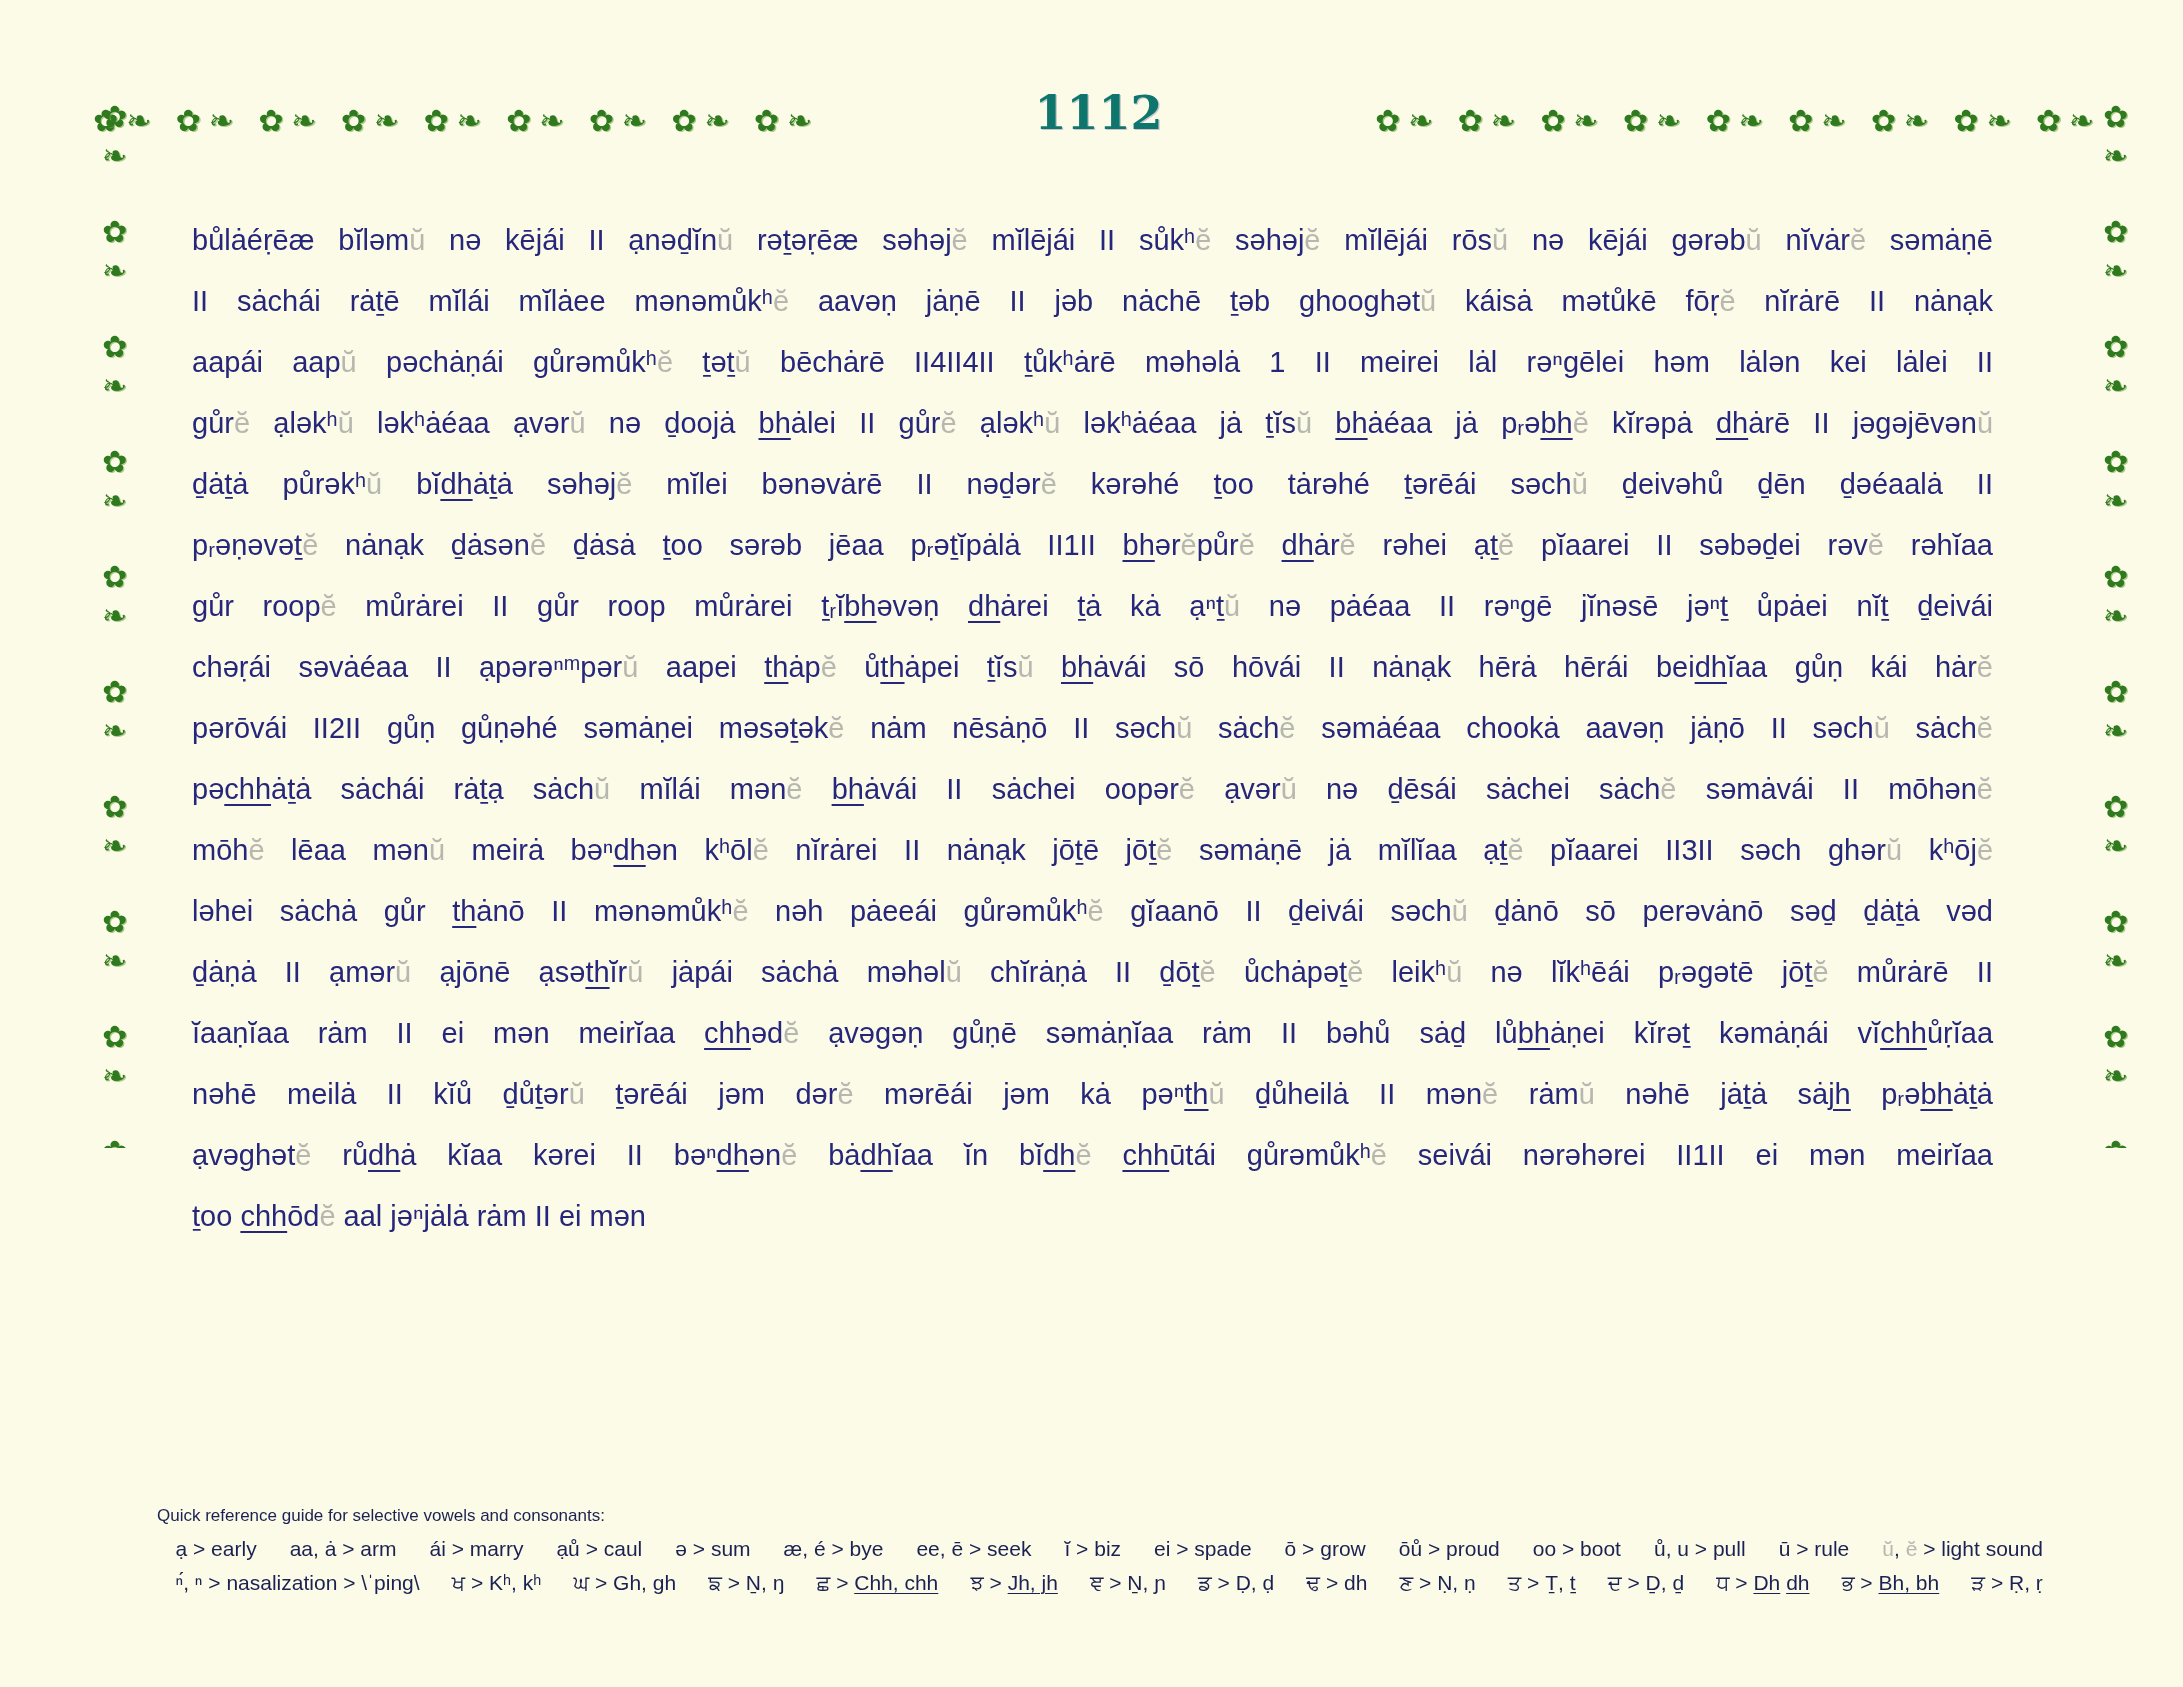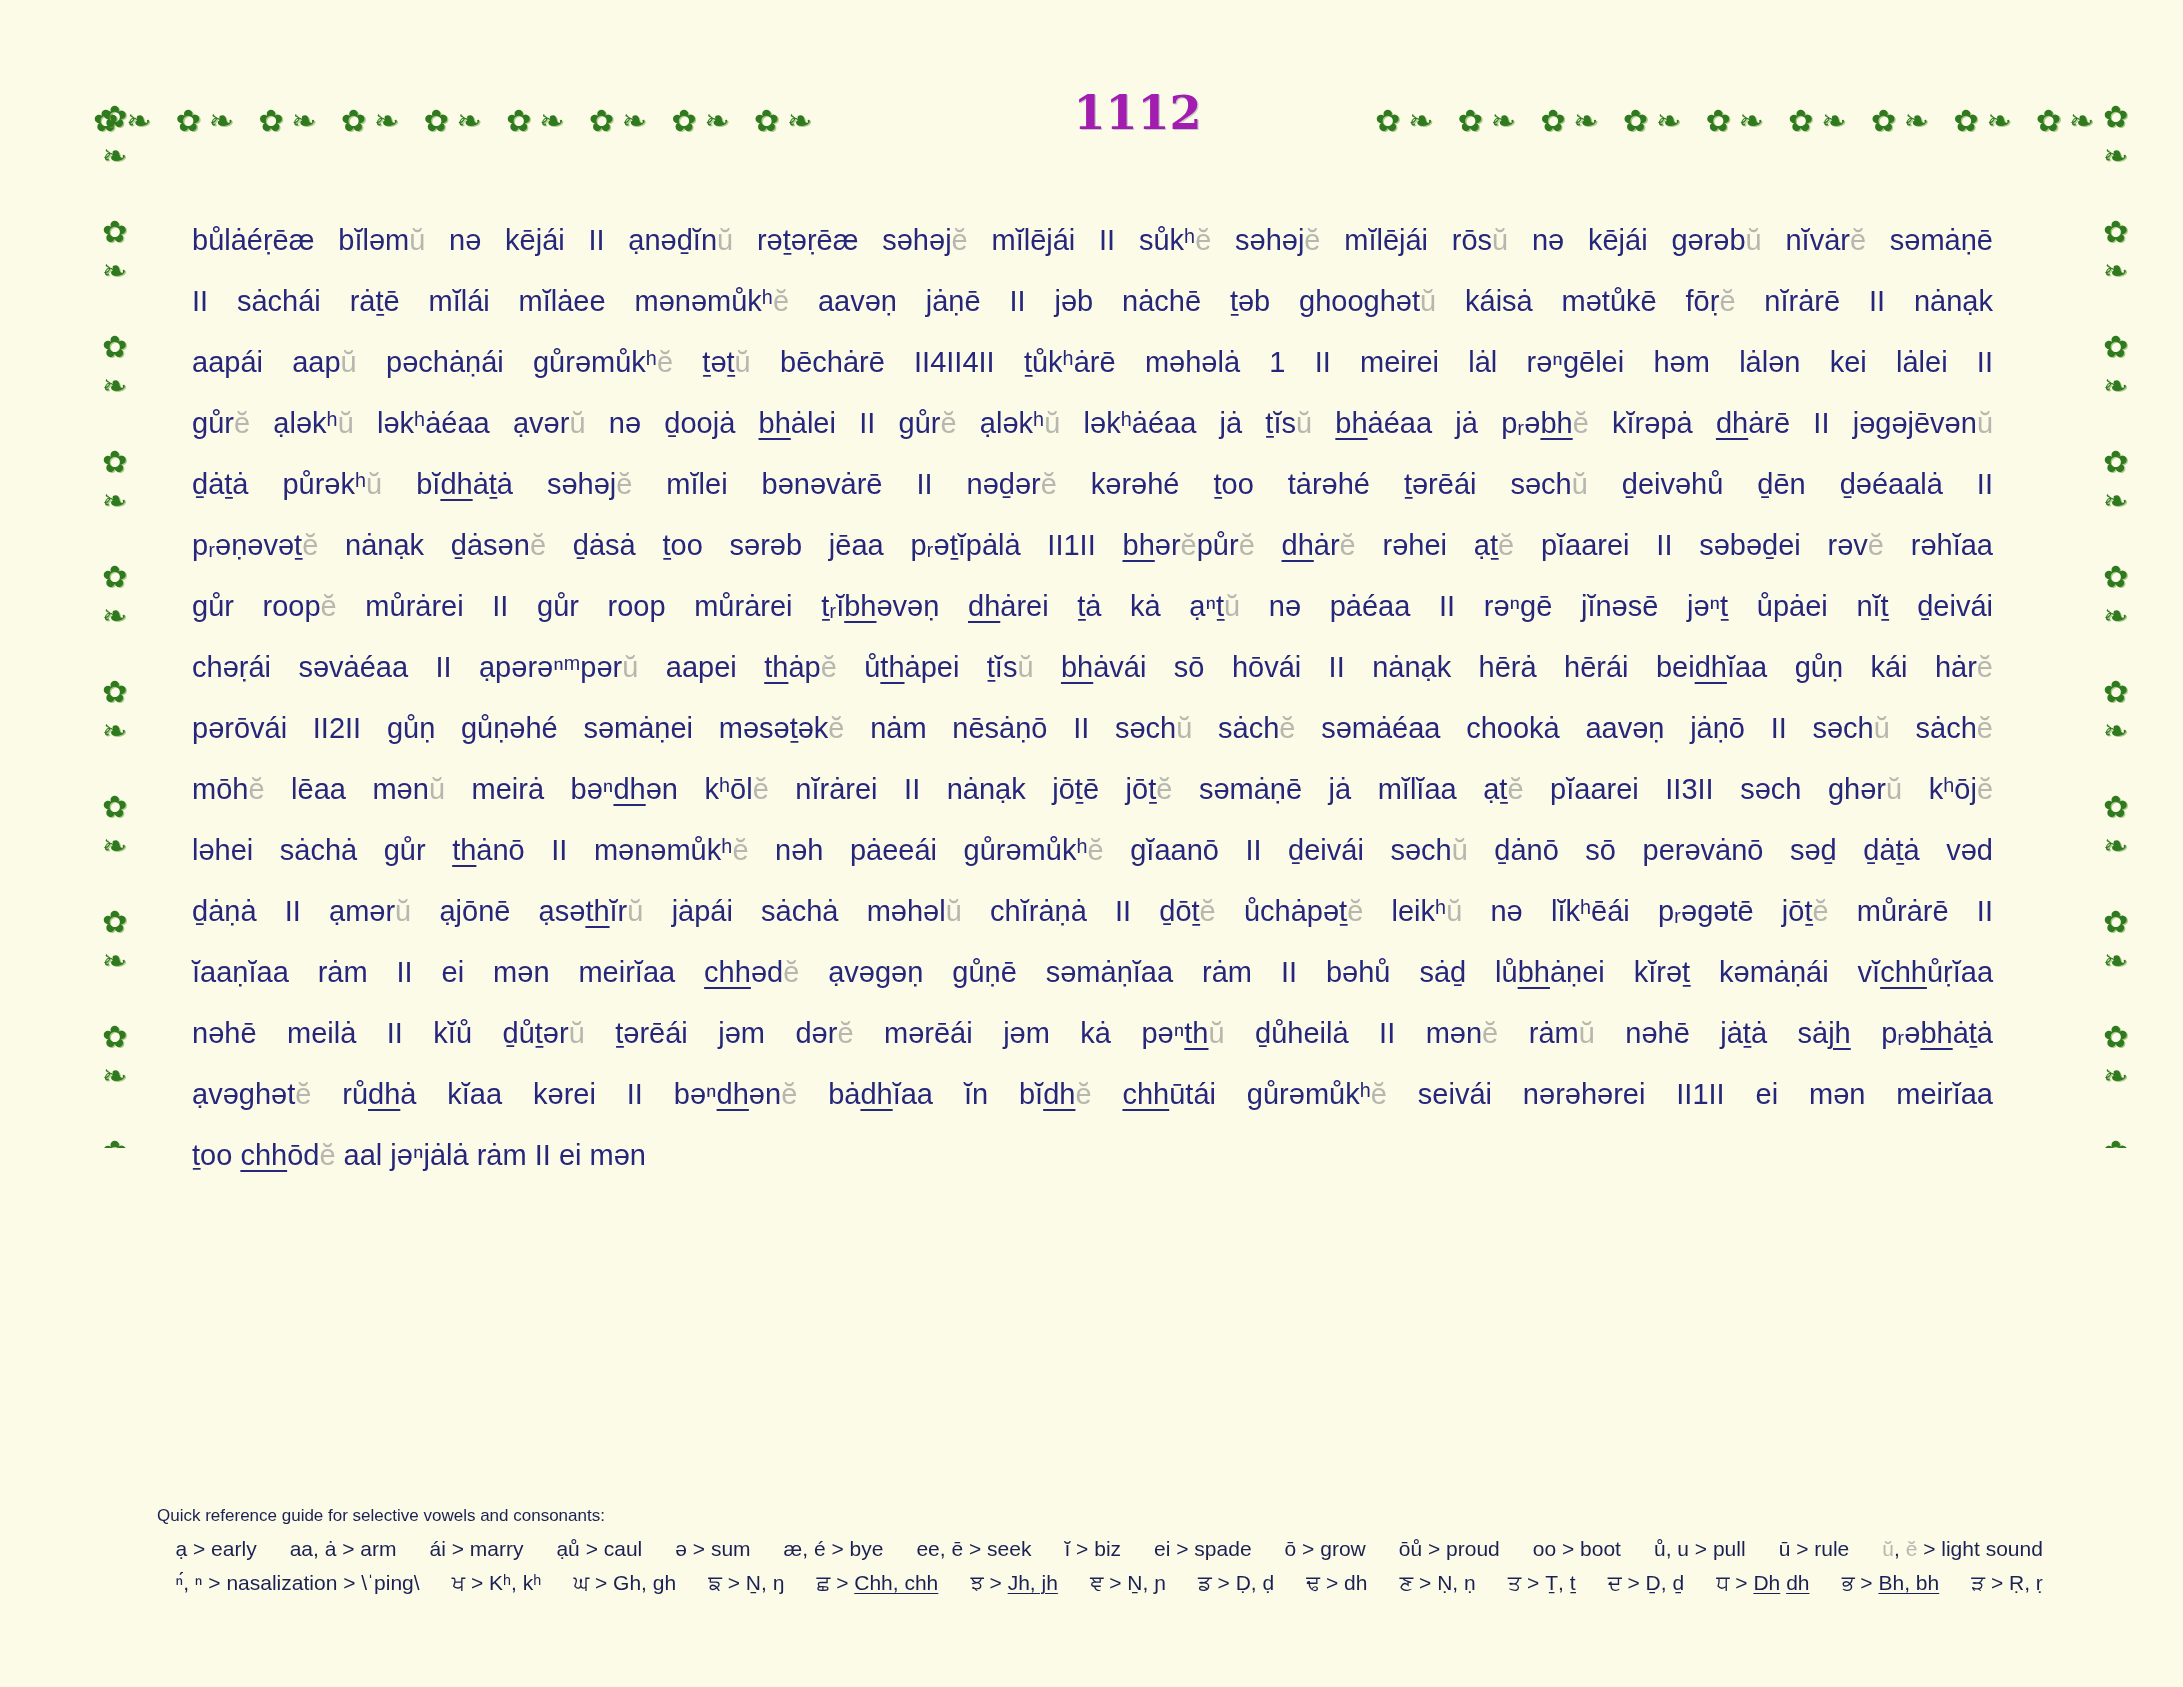--- a/index.html
+++ b/index.html
@@ -1,20 +1,20 @@
 <!DOCTYPE html>
 <html style="font-size:10.6px"><head>
 <meta charset="utf-8">
 <style>
   html,body{margin:0;padding:0;background:#fbfbe8;}
   .sheet{position:relative;width:2183px;height:1687px;background:#fbfbe8;
          font-family:"Liberation Sans","DejaVu Sans",sans-serif;color:#26267b;overflow:hidden;}
   
-  .pageno{position:absolute;left:1025px;top:86px;width:225px;text-align:center;
-          font-family:"DejaVu Serif",serif;font-weight:700;font-size:46px;color:#a21caf;
+  .pageno{position:absolute;left:986px;top:86px;width:225px;text-align:center;
+          font-family:"DejaVu Serif",serif;font-weight:700;font-size:46px;color:#0f766e;
           text-shadow:1.3px 1.3px 0 rgba(40,40,120,0.25);}
   
   .strip{position:absolute;color:#2f7a1e;font-size:30px;letter-spacing:8px;overflow:hidden;
          white-space:nowrap;text-shadow:1.3px 0.7px 0 rgba(110,160,60,0.55);user-select:none;}
   .strip.h{top:97px;height:48px;line-height:48px;}
   #strip-tl{left:93px;width:724px;}
   #strip-tr{left:1375px;width:720px;}
   .strip.v{top:99px;width:48px;height:1049px;writing-mode:vertical-rl;text-orientation:upright;
            line-height:48px;letter-spacing:4px;}
   #strip-l{left:90px;}
@@ -50,20 +50,21 @@
   <div class="body-text" id="body-text">
       <div class="tline just">bůlȧéṛēæ bĭləm<span class="g">ŭ</span> nə kējái II ạnəḏĭn<span class="g">ŭ</span> rəṯəṛēæ səhəj<span class="g">ĕ</span> mĭlējái II sůkʰ<span class="g">ĕ</span> səhəj<span class="g">ĕ</span> mĭlējái rōs<span class="g">ŭ</span> nə kējái gərəb<span class="g">ŭ</span> nĭvȧr<span class="g">ĕ</span> səmȧṇē</div>
       <div class="tline just">II sȧchái rȧṯē mĭlái mĭlȧee mənəmůkʰ<span class="g">ĕ</span> aavəṇ jȧṇē II jəb nȧchē ṯəb ghooghət<span class="g">ŭ</span> káisȧ mətůkē fōṛ<span class="g">ĕ</span> nĭrȧrē II nȧnạk</div>
       <div class="tline just">aapái aap<span class="g">ŭ</span> pəchȧṇái gůrəmůkʰ<span class="g">ĕ</span> ṯəṯ<span class="g">ŭ</span> bēchȧrē II4II4II ṯůkʰȧrē məhəlȧ 1 II meirei lȧl rəⁿgēlei həm lȧlən kei lȧlei II</div>
       <div class="tline just">gůr<span class="g">ĕ</span> ạləkʰ<span class="g">ŭ</span> ləkʰȧéaa ạvər<span class="g">ŭ</span> nə ḏoojȧ <span class="u">bh</span>ȧlei II gůr<span class="g">ĕ</span> ạləkʰ<span class="g">ŭ</span> ləkʰȧéaa jȧ ṯĭs<span class="g">ŭ</span> <span class="u">bh</span>ȧéaa jȧ pᵣə<span class="u">bh</span><span class="g">ĕ</span> kĭrəpȧ <span class="u">dh</span>ȧrē II jəgəjēvən<span class="g">ŭ</span></div>
       <div class="tline just">ḏȧṯȧ půrəkʰ<span class="g">ŭ</span> bĭ<span class="u">dh</span>ȧṯȧ səhəj<span class="g">ĕ</span> mĭlei bənəvȧrē II nəḏər<span class="g">ĕ</span> kərəhé ṯoo tȧrəhé ṯərēái səch<span class="g">ŭ</span> ḏeivəhů ḏēn ḏəéaalȧ II</div>
       <div class="tline just">pᵣəṇəvəṯ<span class="g">ĕ</span> nȧnạk ḏȧsən<span class="g">ĕ</span> ḏȧsȧ ṯoo sərəb jēaa pᵣəṯĭpȧlȧ II1II <span class="u">bh</span>ər<span class="g">ĕ</span>půr<span class="g">ĕ</span> <span class="u">dh</span>ȧr<span class="g">ĕ</span> rəhei ạṯ<span class="g">ĕ</span> pĭaarei II səbəḏei rəv<span class="g">ĕ</span> rəhĭaa</div>
       <div class="tline just">gůr roop<span class="g">ĕ</span> můrȧrei II gůr roop můrȧrei ṯᵣĭ<span class="u">bh</span>əvəṇ <span class="u">dh</span>ȧrei ṯȧ kȧ ạⁿṯ<span class="g">ŭ</span> nə pȧéaa II rəⁿgē jĭnəsē jəⁿṯ ůpȧei nĭṯ ḏeivái</div>
       <div class="tline just">chəṛái səvȧéaa II ạpərəⁿᵐpər<span class="g">ŭ</span> aapei <span class="u">th</span>ȧp<span class="g">ĕ</span> ů<span class="u">th</span>ȧpei ṯĭs<span class="g">ŭ</span> <span class="u">bh</span>ȧvái sō hōvái II nȧnạk hērȧ hērái bei<span class="u">dh</span>ĭaa gůṇ kái hȧr<span class="g">ĕ</span></div>
       <div class="tline just">pərōvái II2II gůṇ gůṇəhé səmȧṇei məsəṯək<span class="g">ĕ</span> nȧm nēsȧṇō II səch<span class="g">ŭ</span> sȧch<span class="g">ĕ</span> səmȧéaa chookȧ aavəṇ jȧṇō II səch<span class="g">ŭ</span> sȧch<span class="g">ĕ</span></div>
+      <div class="tline just">pə<span class="u">chh</span>ȧṯȧ sȧchái rȧṯạ sȧch<span class="g">ŭ</span> mĭlái mən<span class="g">ĕ</span> <span class="u">bh</span>ȧvái II sȧchei oopər<span class="g">ĕ</span> ạvər<span class="g">ŭ</span> nə ḏēsái sȧchei sȧch<span class="g">ĕ</span> səmȧvái II mōhən<span class="g">ĕ</span></div>
       <div class="tline just">mōh<span class="g">ĕ</span> lēaa mən<span class="g">ŭ</span> meirȧ bəⁿ<span class="u">dh</span>ən kʰōl<span class="g">ĕ</span> nĭrȧrei II nȧnạk jōṯē jōṯ<span class="g">ĕ</span> səmȧṇē jȧ mĭlĭaa ạṯ<span class="g">ĕ</span> pĭaarei II3II səch ghər<span class="g">ŭ</span> kʰōj<span class="g">ĕ</span></div>
       <div class="tline just">ləhei sȧchȧ gůr <span class="u">th</span>ȧnō II mənəmůkʰ<span class="g">ĕ</span> nəh pȧeeái gůrəmůkʰ<span class="g">ĕ</span> gĭaanō II ḏeivái səch<span class="g">ŭ</span> ḏȧnō sō perəvȧnō səḏ ḏȧṯȧ vəd</div>
       <div class="tline just">ḏȧṇȧ II ạmər<span class="g">ŭ</span> ạjōnē ạsə<span class="u">th</span>ĭr<span class="g">ŭ</span> jȧpái sȧchȧ məhəl<span class="g">ŭ</span> chĭrȧṇȧ II ḏōṯ<span class="g">ĕ</span> ůchȧpəṯ<span class="g">ĕ</span> leikʰ<span class="g">ŭ</span> nə lĭkʰēái pᵣəgətē jōṯ<span class="g">ĕ</span> můrȧrē II</div>
       <div class="tline just">ĭaaṇĭaa rȧm II ei mən meirĭaa <span class="u">chh</span>əd<span class="g">ĕ</span> ạvəgəṇ gůṇē səmȧṇĭaa rȧm II bəhů sȧḏ lů<span class="u">bh</span>ȧṇei kĭrəṯ kəmȧṇái vĭ<span class="u">chh</span>ůṛĭaa</div>
       <div class="tline just">nəhē meilȧ II kĭů ḏůṯər<span class="g">ŭ</span> ṯərēái jəm dər<span class="g">ĕ</span> mərēái jəm kȧ pəⁿ<span class="u">th</span><span class="g">ŭ</span> ḏůheilȧ II mən<span class="g">ĕ</span> rȧm<span class="g">ŭ</span> nəhē jȧṯȧ sȧ<span class="u">jh</span> pᵣə<span class="u">bh</span>ȧṯȧ</div>
       <div class="tline just">ạvəghət<span class="g">ĕ</span> rů<span class="u">dh</span>ȧ kĭaa kərei II bəⁿ<span class="u">dh</span>ən<span class="g">ĕ</span> bȧ<span class="u">dh</span>ĭaa ĭn bĭ<span class="u">dh</span><span class="g">ĕ</span> <span class="u">chh</span>ūtái gůrəmůkʰ<span class="g">ĕ</span> seivái nərəhərei II1II ei mən meirĭaa</div>
       <div class="tline">ṯoo <span class="u">chh</span>ōd<span class="g">ĕ</span> aal jəⁿjȧlȧ rȧm II ei mən</div>
     </div>
 
   <div class="guide">

